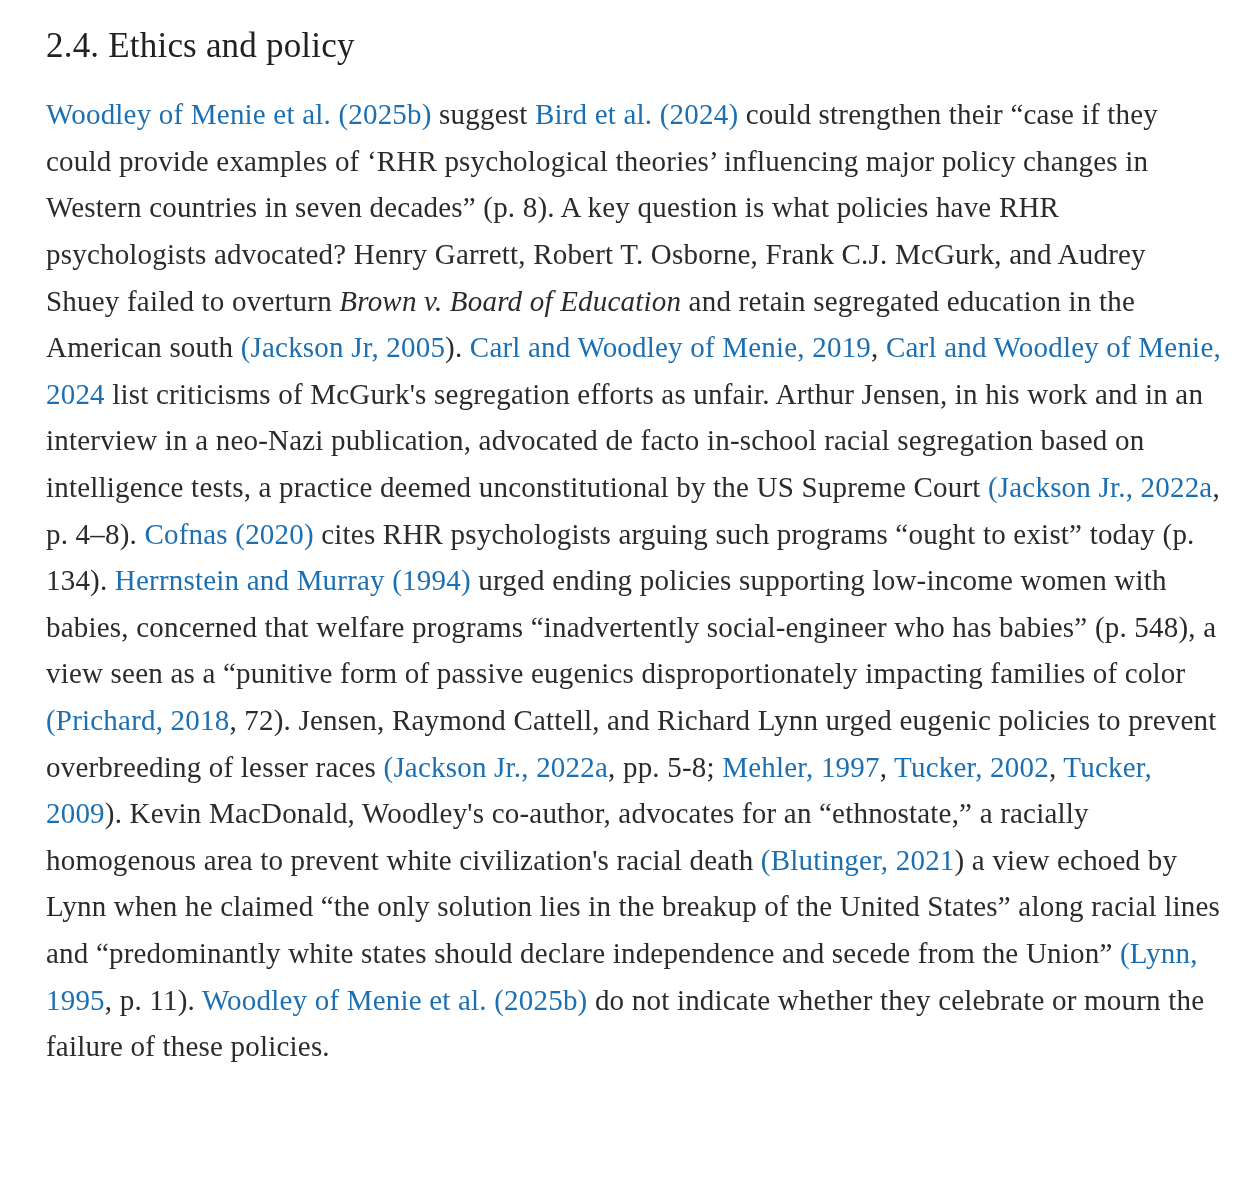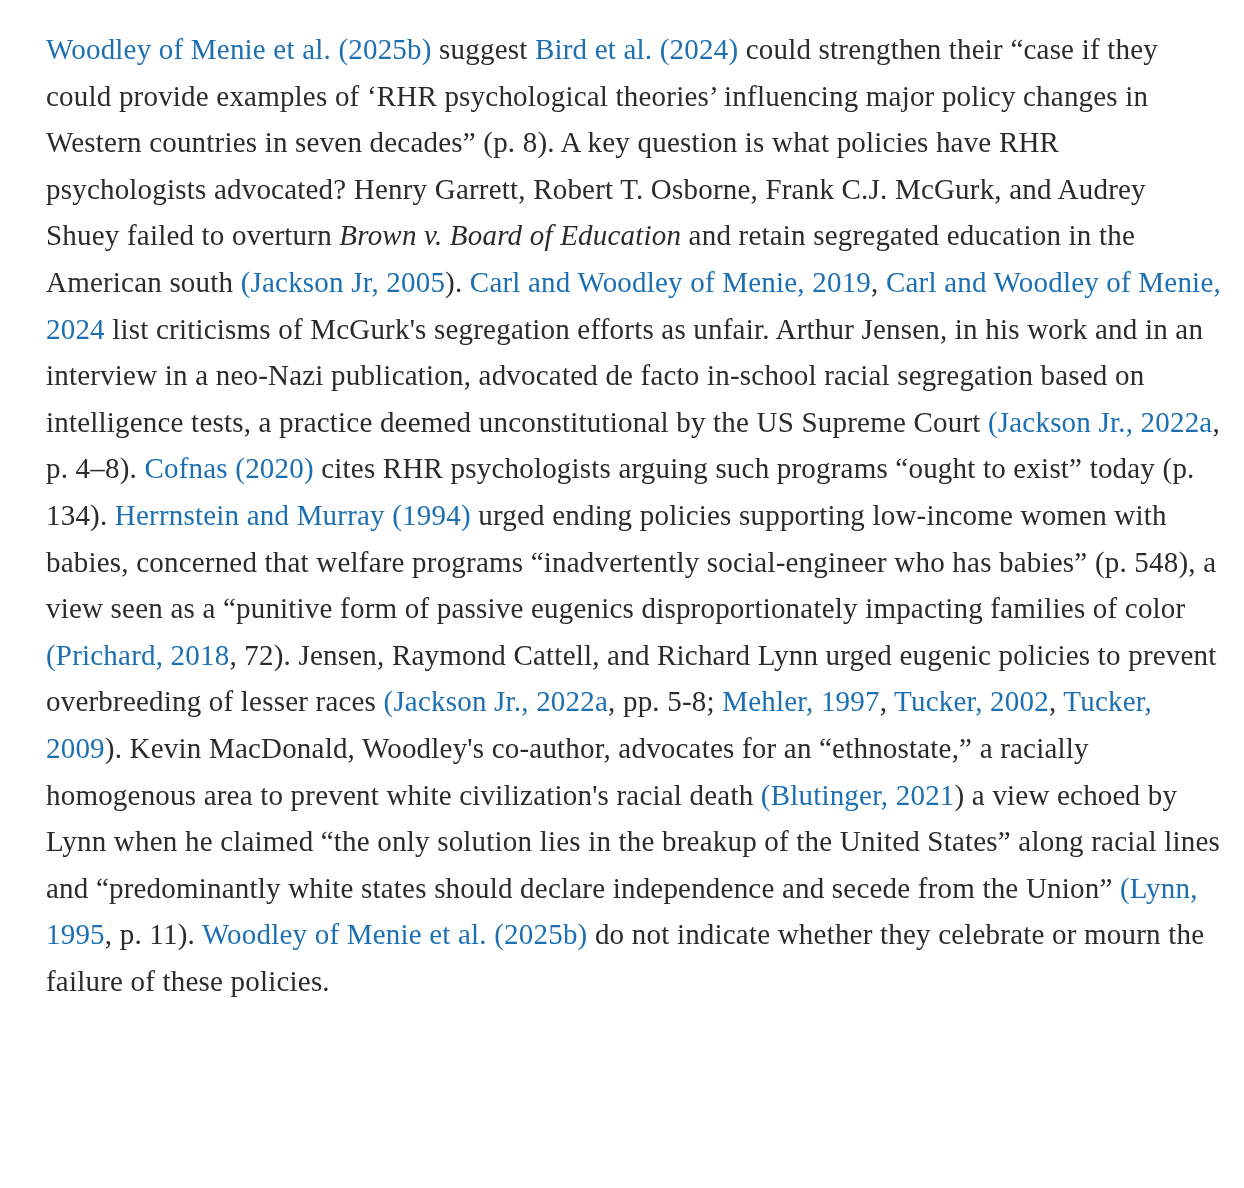--- a/index.html
+++ b/index.html
@@ -43,14 +43,15 @@
     margin-top: 44px;
   }
   .case-italic {
     font-style: italic;
   }
 </style>
 </head>
 <body style="background: rgb(255, 255, 255);">
 
 <div class="article-section">
+  <h2 class="section-heading">2.4. Ethics and policy</h2>
   <p class="section-paragraph"><a href="#" class="cite-link">Woodley of Menie et al. (2025b)</a><span> suggest </span><a href="#" class="cite-link">Bird et al. (2024)</a><span> could strengthen their “case if they could provide examples of ‘RHR psychological theories’ influencing major policy changes in Western countries in seven decades” (p. 8). A key question is what policies have RHR psychologists advocated? Henry Garrett, Robert T. Osborne, Frank C.J. McGurk, and Audrey Shuey failed to overturn </span><em class="case-italic">Brown v. Board of Education</em><span> and retain segregated education in the American south </span><a href="#" class="cite-link">(Jackson Jr, 2005</a><span>). </span><a href="#" class="cite-link">Carl and Woodley of Menie, 2019</a><span>, </span><a href="#" class="cite-link">Carl and Woodley of Menie, 2024</a><span> list criticisms of McGurk's segregation efforts as unfair. Arthur Jensen, in his work and in an interview in a neo-Nazi publication, advocated de facto in-school racial segregation based on intelligence tests, a practice deemed unconstitutional by the US Supreme Court </span><a href="#" class="cite-link">(Jackson Jr., 2022a</a><span>, p. 4–8). </span><a href="#" class="cite-link">Cofnas (2020)</a><span> cites RHR psychologists arguing such programs “ought to exist” today (p. 134). </span><a href="#" class="cite-link">Herrnstein and Murray (1994)</a><span> urged ending policies supporting low-income women with babies, concerned that welfare programs “inadvertently social-engineer who has babies” (p. 548), a view seen as a “punitive form of passive eugenics disproportionately impacting families of color </span><a href="#" class="cite-link">(Prichard, 2018</a><span>, 72). Jensen, Raymond Cattell, and Richard Lynn urged eugenic policies to prevent overbreeding of lesser races </span><a href="#" class="cite-link">(Jackson Jr., 2022a</a><span>, pp. 5-8; </span><a href="#" class="cite-link">Mehler, 1997</a><span>, </span><a href="#" class="cite-link">Tucker, 2002</a><span>, </span><a href="#" class="cite-link">Tucker, 2009</a><span>). Kevin MacDonald, Woodley's co-author, advocates for an “ethnostate,” a racially homogenous area to prevent white civilization's racial death </span><a href="#" class="cite-link">(Blutinger, 2021</a><span>) a view echoed by Lynn when he claimed “the only solution lies in the breakup of the United States” along racial lines and “predominantly white states should declare independence and secede from the Union” </span><a href="#" class="cite-link">(Lynn, 1995</a><span>, p. 11). </span><a href="#" class="cite-link">Woodley of Menie et al. (2025b)</a><span> do not indicate whether they celebrate or mourn the failure of these policies.</span></p>
 </div>
 
 </body></html>

